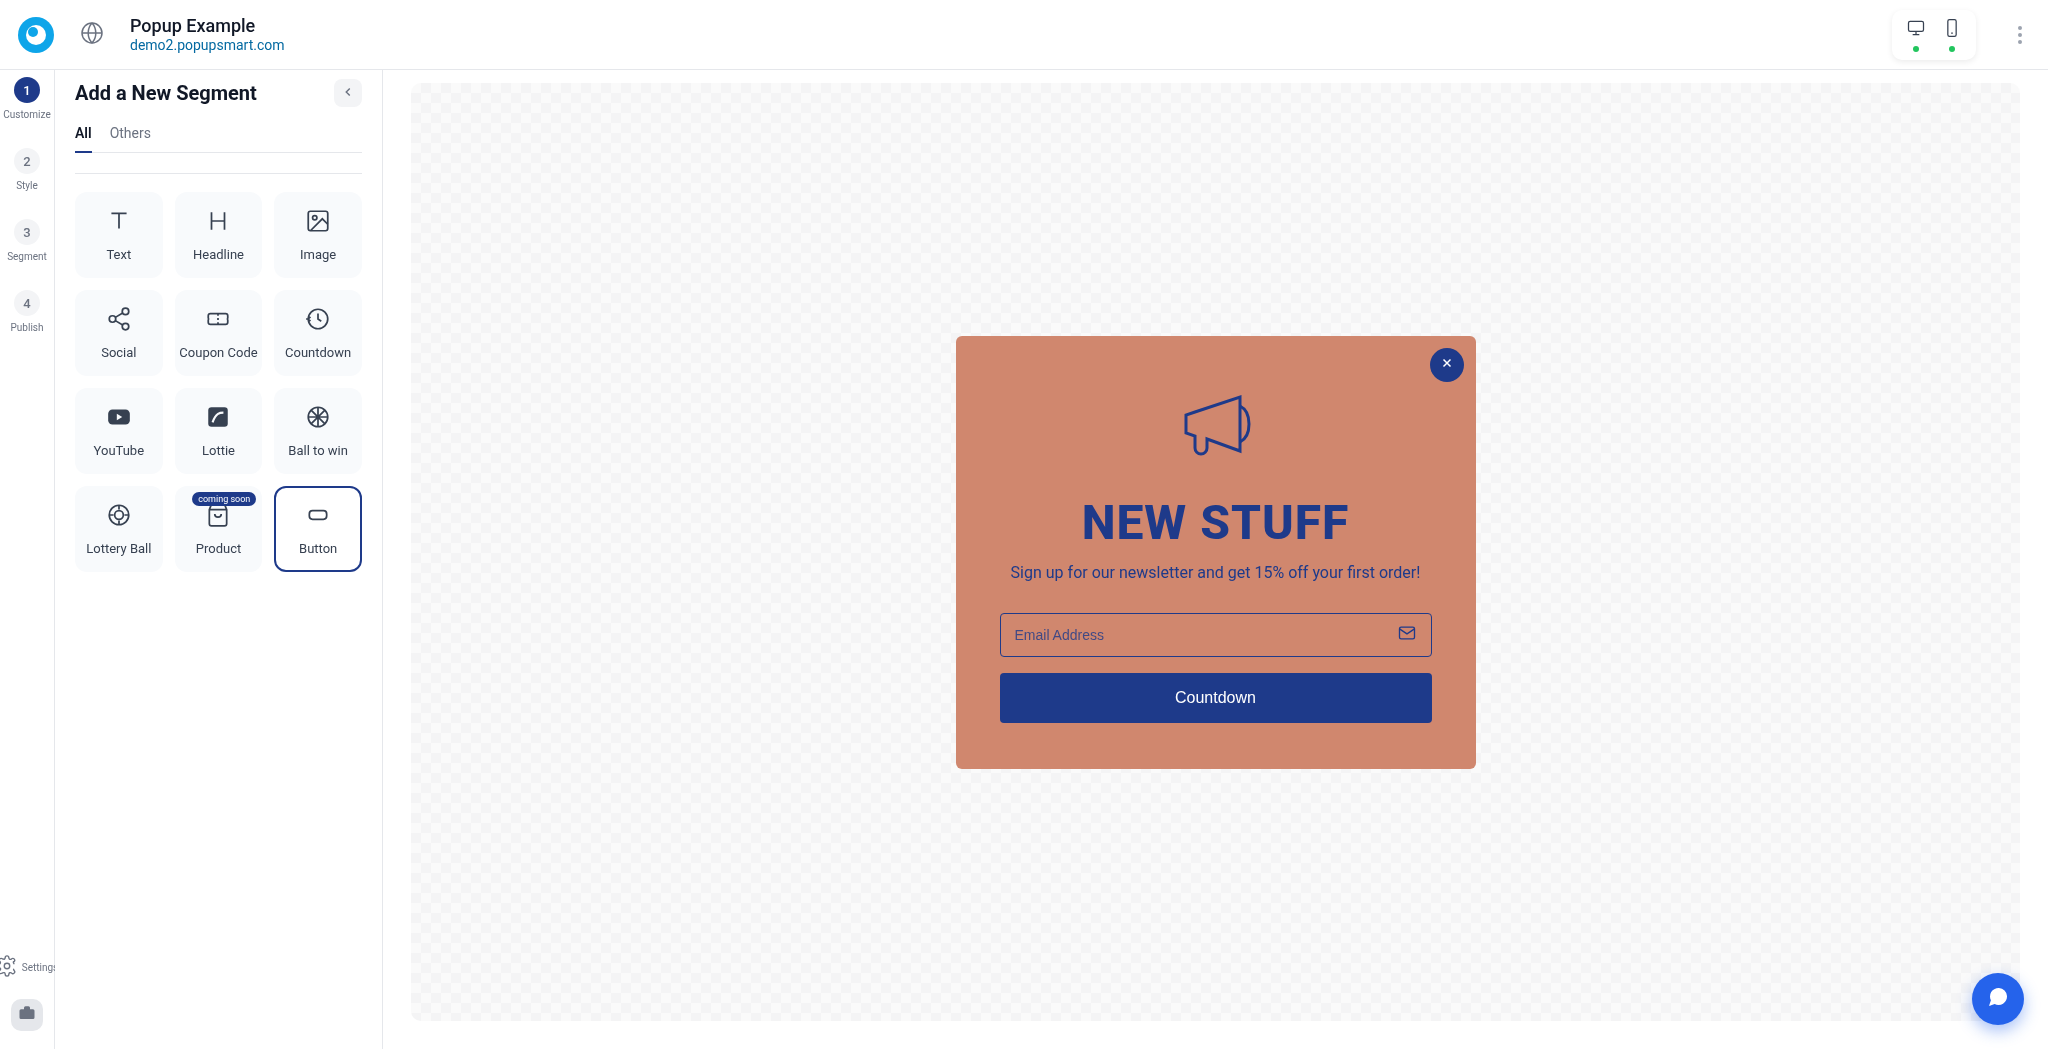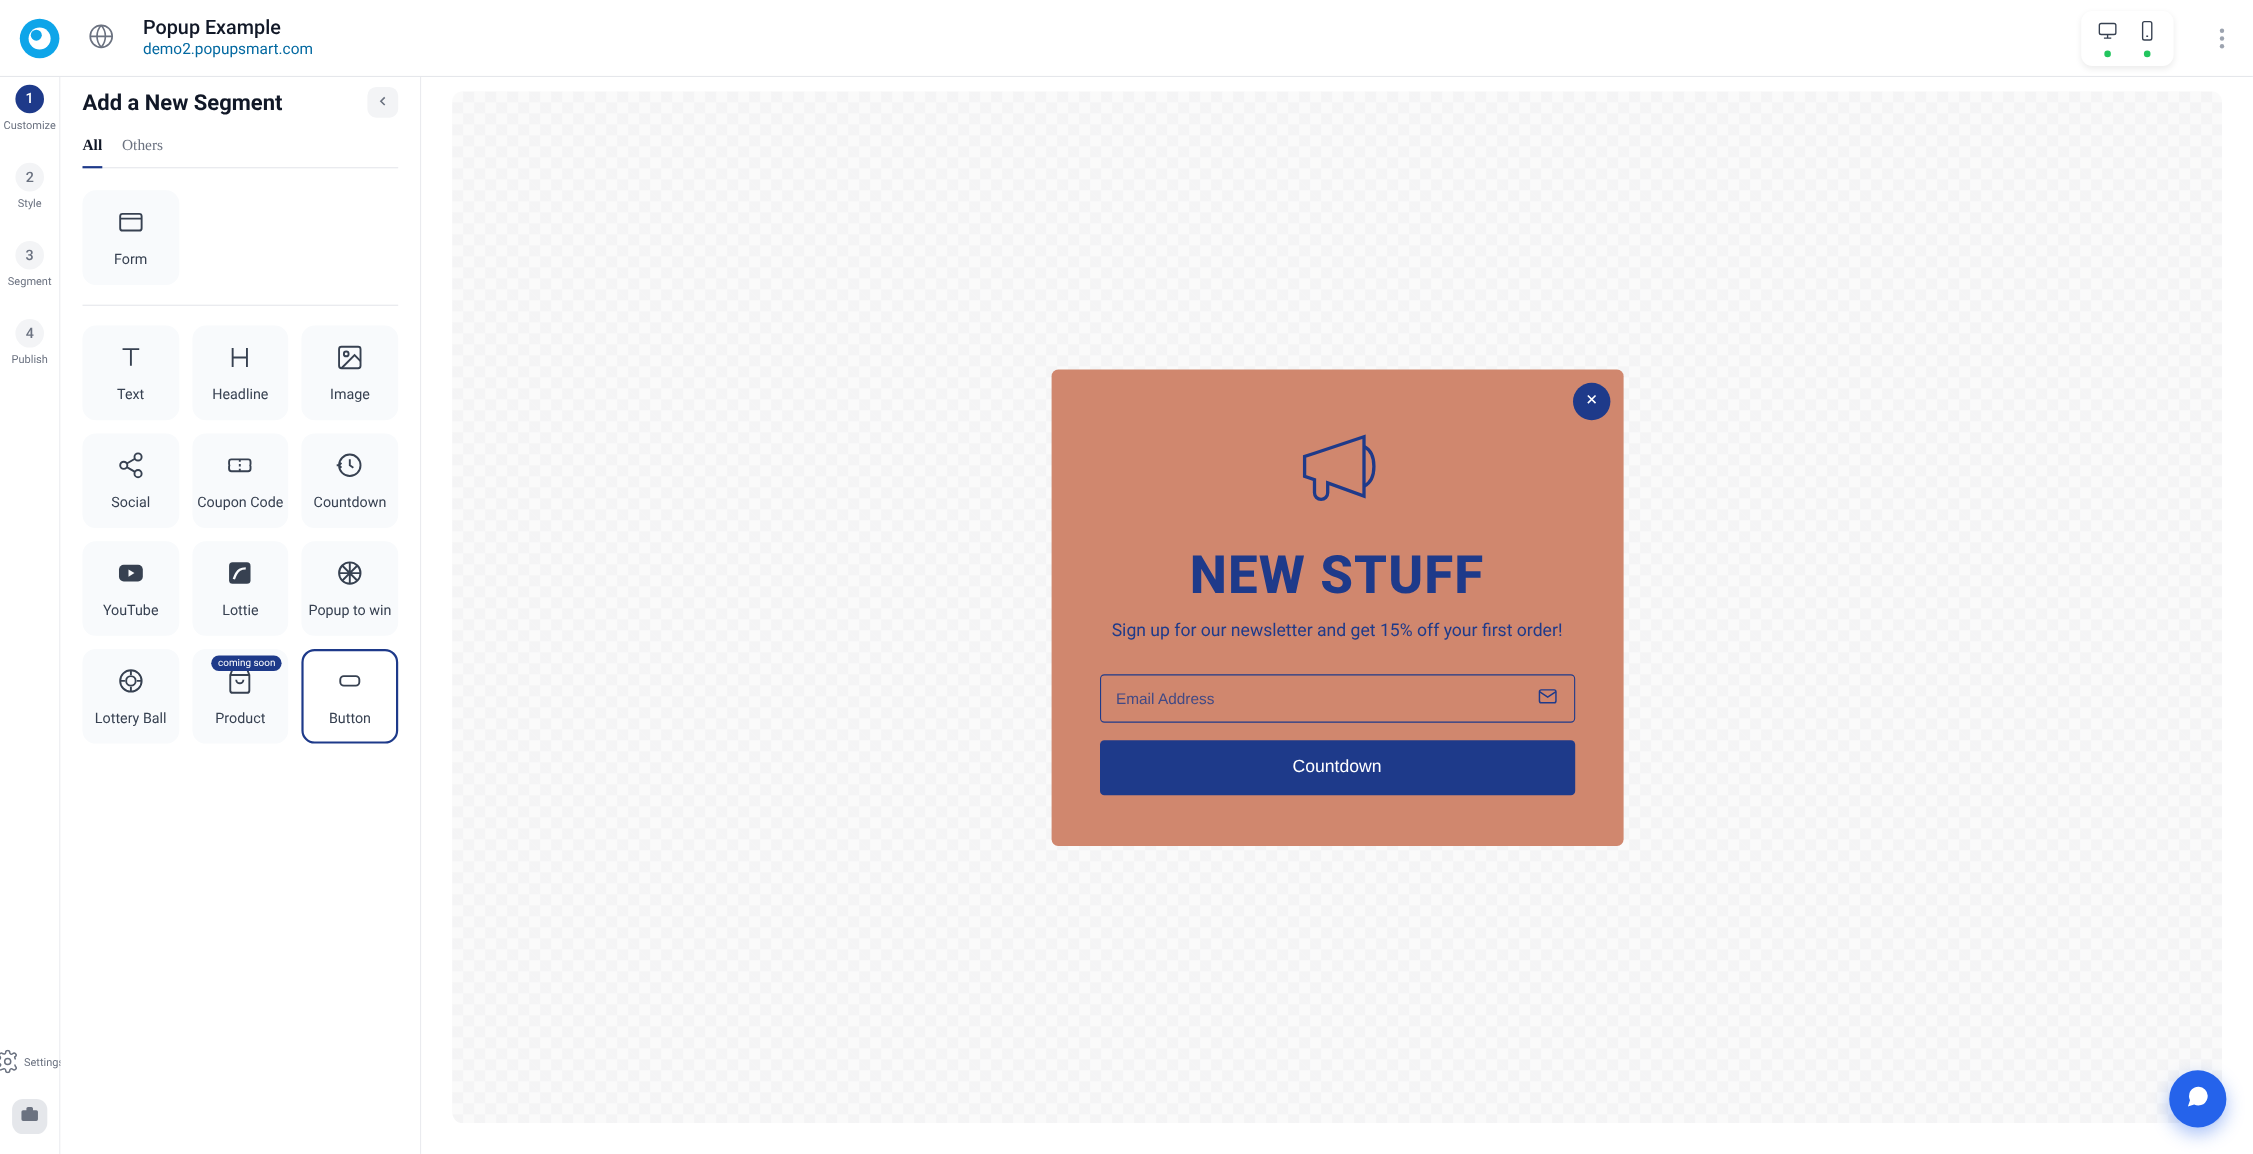--- a/index.html
+++ b/index.html
@@ -83,21 +83,21 @@
   .search-wrap input {
     width:100%; height:40px; border-radius:10px; border:none; background:#f3f4f6;
     padding:0 42px 0 14px; font-size:14px; color:#111827;
   }
   .search-wrap input::placeholder { color:#9ca3af; }
   .search-wrap svg {
     position:absolute; right:12px; top:50%; transform:translateY(-50%);
     width:20px; height:20px; stroke:#6b7280; fill:none; stroke-width:2;
   }
   .tabs { display:flex; gap:18px; border-bottom:1px solid #e5e7eb; margin-bottom:20px; }
-  .tab { padding-bottom:10px; font-size:14px; color:#6b7280; cursor:pointer;font-family:Liberation Serif, serif; }
+  .tab { padding-bottom:10px; font-size:14px; color:#6b7280; cursor:pointer; }
   .tab.active { color:#111827; font-weight:600; border-bottom:2px solid #1e3a8a; margin-bottom:-1px; }
 
   .grid { display:grid; grid-template-columns: repeat(3, 1fr); gap:12px; }
   .sep { height:1px; background:#e5e7eb; margin:18px 0; }
   .el-card {
     height:86px; border-radius:12px; background:#f8fafc;
     display:flex; flex-direction:column; align-items:center; justify-content:center; gap:10px;
     cursor:pointer; position:relative; font-size:13px; color:#374151;
   }
   .el-card.selected { background:#fff; border:2px solid #1e3a8a; }
@@ -244,31 +244,20 @@
             <path d="M15 18l-6-6 6-6"></path>
           </svg>
       </span>
     </div>
   </div>
   <div class="tabs">
     <div class="tab active">All</div>
     <div class="tab">Others</div>
   </div>
 
-  <div class="grid">
-    <div class="el-card">
-      <span>
-        <svg viewBox="0 0 24 24">
-            <rect x="3" y="5" width="18" height="14" rx="2"></rect>
-            <path d="M3 9h18"></path>
-          </svg>
-      </span>
-      <span>Form</span>
-    </div>
-  </div>
 
   <div class="sep"></div>
 
   <div class="grid">
     <div class="el-card">
       <span><svg viewBox="0 0 24 24">
             <path d="M5 5h14M12 5v14"></path>
           </svg></span>
       <span>Text</span>
     </div>
@@ -321,21 +310,21 @@
             <rect x="3" y="3" width="18" height="18" rx="3"></rect>
             <path d="M7 17c3-9 7-9 10-9" stroke="#f8fafc" fill="none" stroke-width="2"></path>
           </svg></span>
       <span>Lottie</span>
     </div>
     <div class="el-card">
       <span><svg viewBox="0 0 24 24">
             <circle cx="12" cy="12" r="9"></circle>
             <path d="M12 3v18M3 12h18M5.6 5.6l12.8 12.8M18.4 5.6L5.6 18.4"></path>
           </svg></span>
-      <span>Popup to win</span>
+      <span>Ball to win</span>
     </div>
     <div class="el-card">
       <span><svg viewBox="0 0 24 24">
             <circle cx="12" cy="12" r="9"></circle>
             <circle cx="12" cy="12" r="4"></circle>
             <path d="M12 3v4M12 17v4M3 12h4M17 12h4"></path>
           </svg></span>
       <span>Lottery Ball</span>
     </div>
     <div class="el-card">

